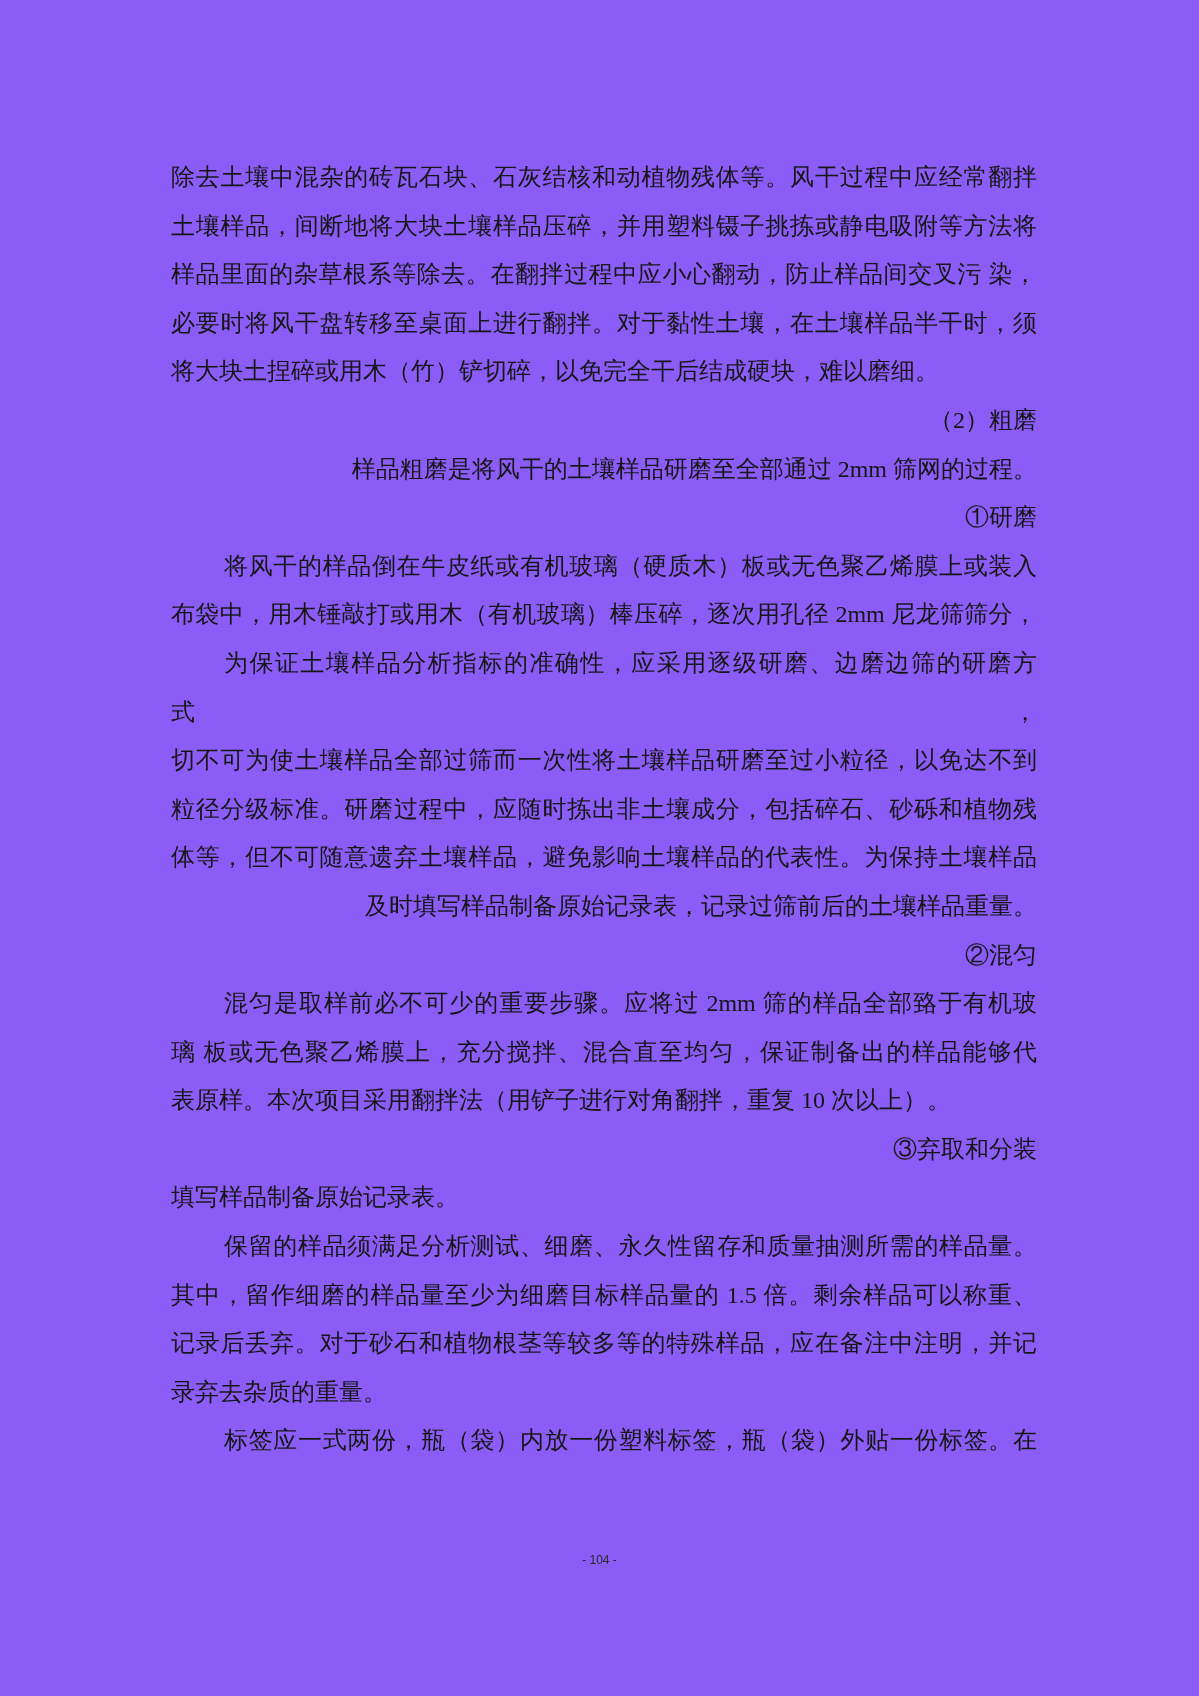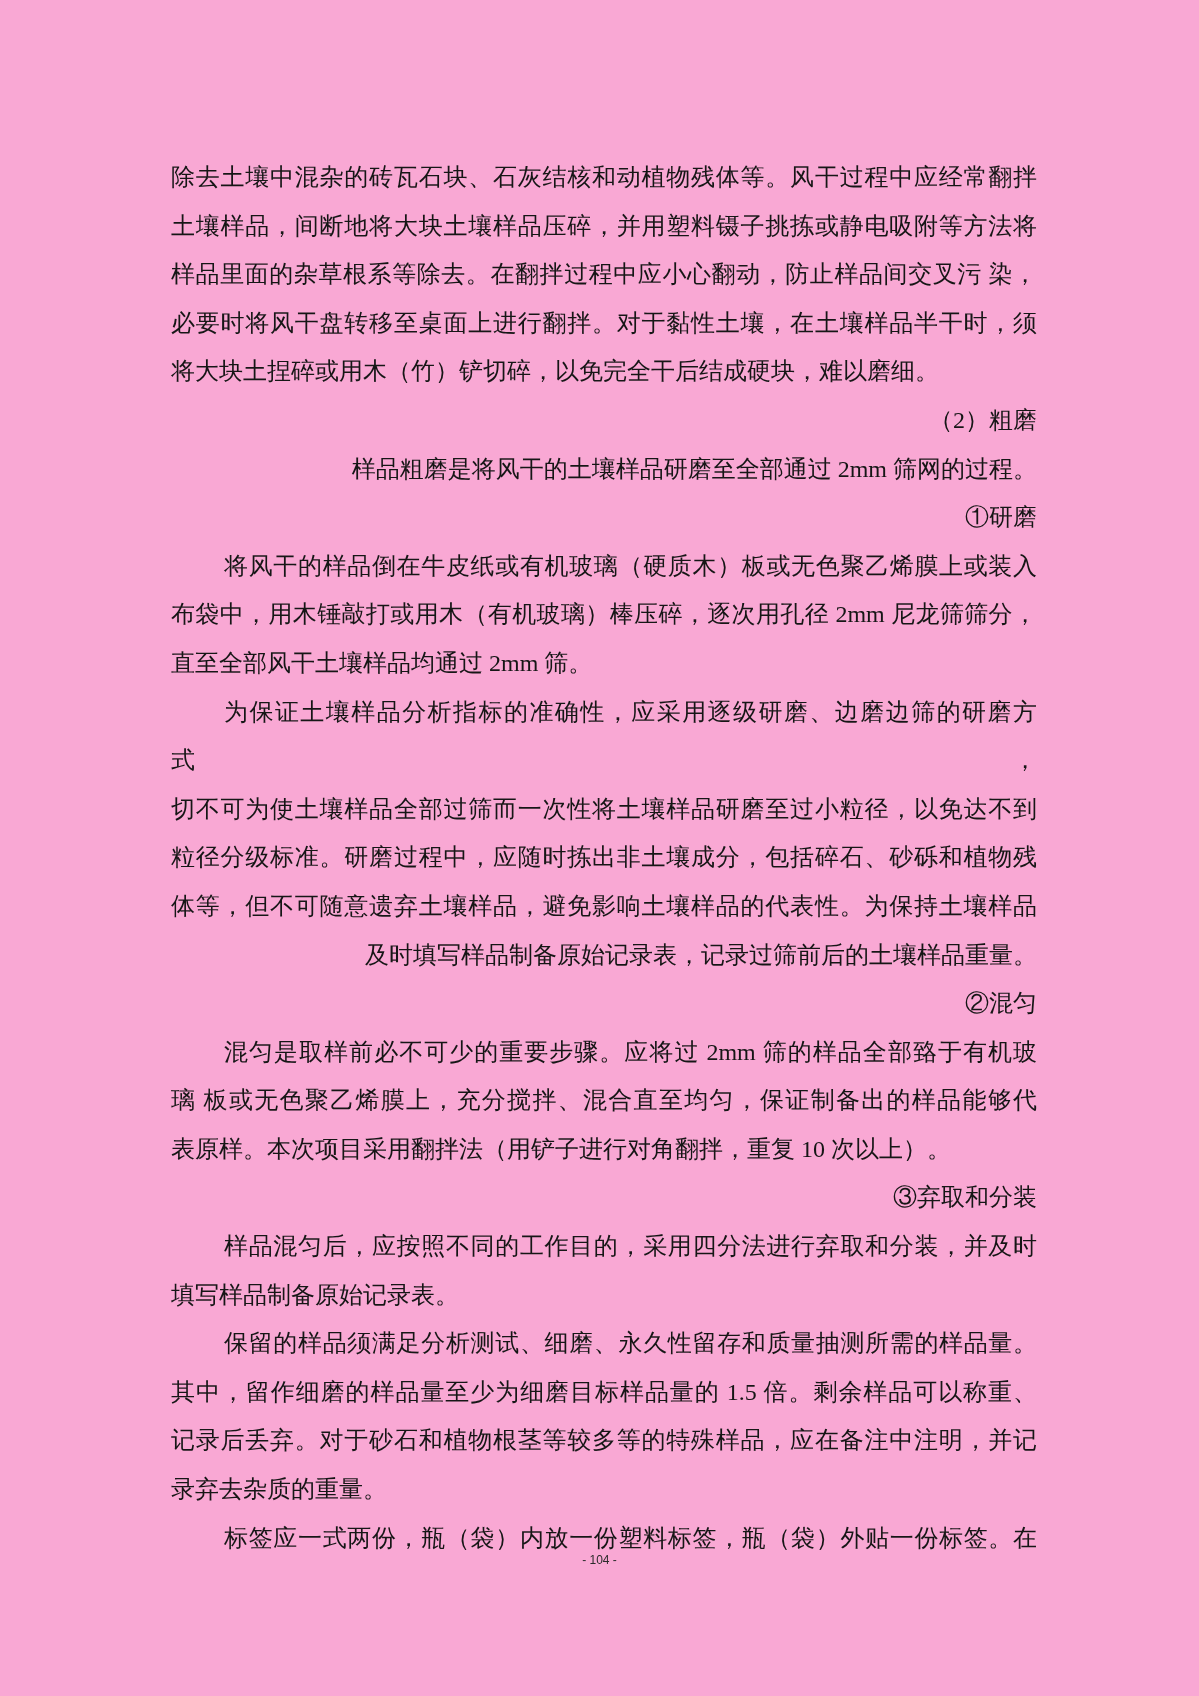--- a/index.html
+++ b/index.html
@@ -1,20 +1,20 @@
 <!DOCTYPE html>
 <html><head>
 <meta charset="utf-8">
 <style>
   html, body { margin: 0; padding: 0; background: #ffffff; }
   .page {
     position: relative;
     width: 1199px;
     height: 1696px;
-    background: #f9a8d4;
+    background: #8b5cf6;
     overflow: hidden;
     font-family: "Liberation Serif", "DejaVu Serif", serif;
     color: #161616;
   }
   .text-block {
     position: absolute;
     left: 171px;
     top: 153px;
     width: 866px;
     font-size: 24px;
@@ -43,32 +43,30 @@
     <div class="ln full">除去土壤中混杂的砖瓦石块、石灰结核和动植物残体等。风干过程中应经常翻拌</div>
     <div class="ln full">土壤样品，间断地将大块土壤样品压碎，并用塑料镊子挑拣或静电吸附等方法将</div>
     <div class="ln full">样品里面的杂草根系等除去。在翻拌过程中应小心翻动，防止样品间交叉污 染，</div>
     <div class="ln full">必要时将风干盘转移至桌面上进行翻拌。对于黏性土壤，在土壤样品半干时，须</div>
     <div class="ln">将大块土捏碎或用木（竹）铲切碎，以免完全干后结成硬块，难以磨细。</div>
     <div class="ln ind">（2）粗磨</div>
     <div class="ln ind">样品粗磨是将风干的土壤样品研磨至全部通过 2mm 筛网的过程。</div>
     <div class="ln ind">①研磨</div>
     <div class="ln ind full">将风干的样品倒在牛皮纸或有机玻璃（硬质木）板或无色聚乙烯膜上或装入</div>
     <div class="ln full">布袋中，用木锤敲打或用木（有机玻璃）棒压碎，逐次用孔径 2mm 尼龙筛筛分，</div>
-    <div class="ln">直至全部风干土壤样品均通过 2mm 筛。</div>
     <div class="ln ind full">为保证土壤样品分析指标的准确性，应采用逐级研磨、边磨边筛的研磨方式，</div>
     <div class="ln full">切不可为使土壤样品全部过筛而一次性将土壤样品研磨至过小粒径，以免达不到</div>
     <div class="ln full">粒径分级标准。研磨过程中，应随时拣出非土壤成分，包括碎石、砂砾和植物残</div>
     <div class="ln full">体等，但不可随意遗弃土壤样品，避免影响土壤样品的代表性。为保持土壤样品</div>
     <div class="ln ind">及时填写样品制备原始记录表，记录过筛前后的土壤样品重量。</div>
     <div class="ln ind">②混匀</div>
     <div class="ln ind full">混匀是取样前必不可少的重要步骤。应将过 2mm 筛的样品全部臵于有机玻</div>
     <div class="ln full">璃 板或无色聚乙烯膜上，充分搅拌、混合直至均匀，保证制备出的样品能够代</div>
     <div class="ln">表原样。本次项目采用翻拌法（用铲子进行对角翻拌，重复 10 次以上）。</div>
     <div class="ln ind">③弃取和分装</div>
-    <div class="ln ind full">样品混匀后，应按照不同的工作目的，采用四分法进行弃取和分装，并及时</div>
     <div class="ln">填写样品制备原始记录表。</div>
     <div class="ln ind full">保留的样品须满足分析测试、细磨、永久性留存和质量抽测所需的样品量。</div>
     <div class="ln full">其中，留作细磨的样品量至少为细磨目标样品量的 1.5 倍。剩余样品可以称重、</div>
     <div class="ln full">记录后丢弃。对于砂石和植物根茎等较多等的特殊样品，应在备注中注明，并记</div>
     <div class="ln">录弃去杂质的重量。</div>
     <div class="ln ind full">标签应一式两份，瓶（袋）内放一份塑料标签，瓶（袋）外贴一份标签。在</div>
   </div>
   <div class="pagenum">- 104 -</div>
 </div>
 

